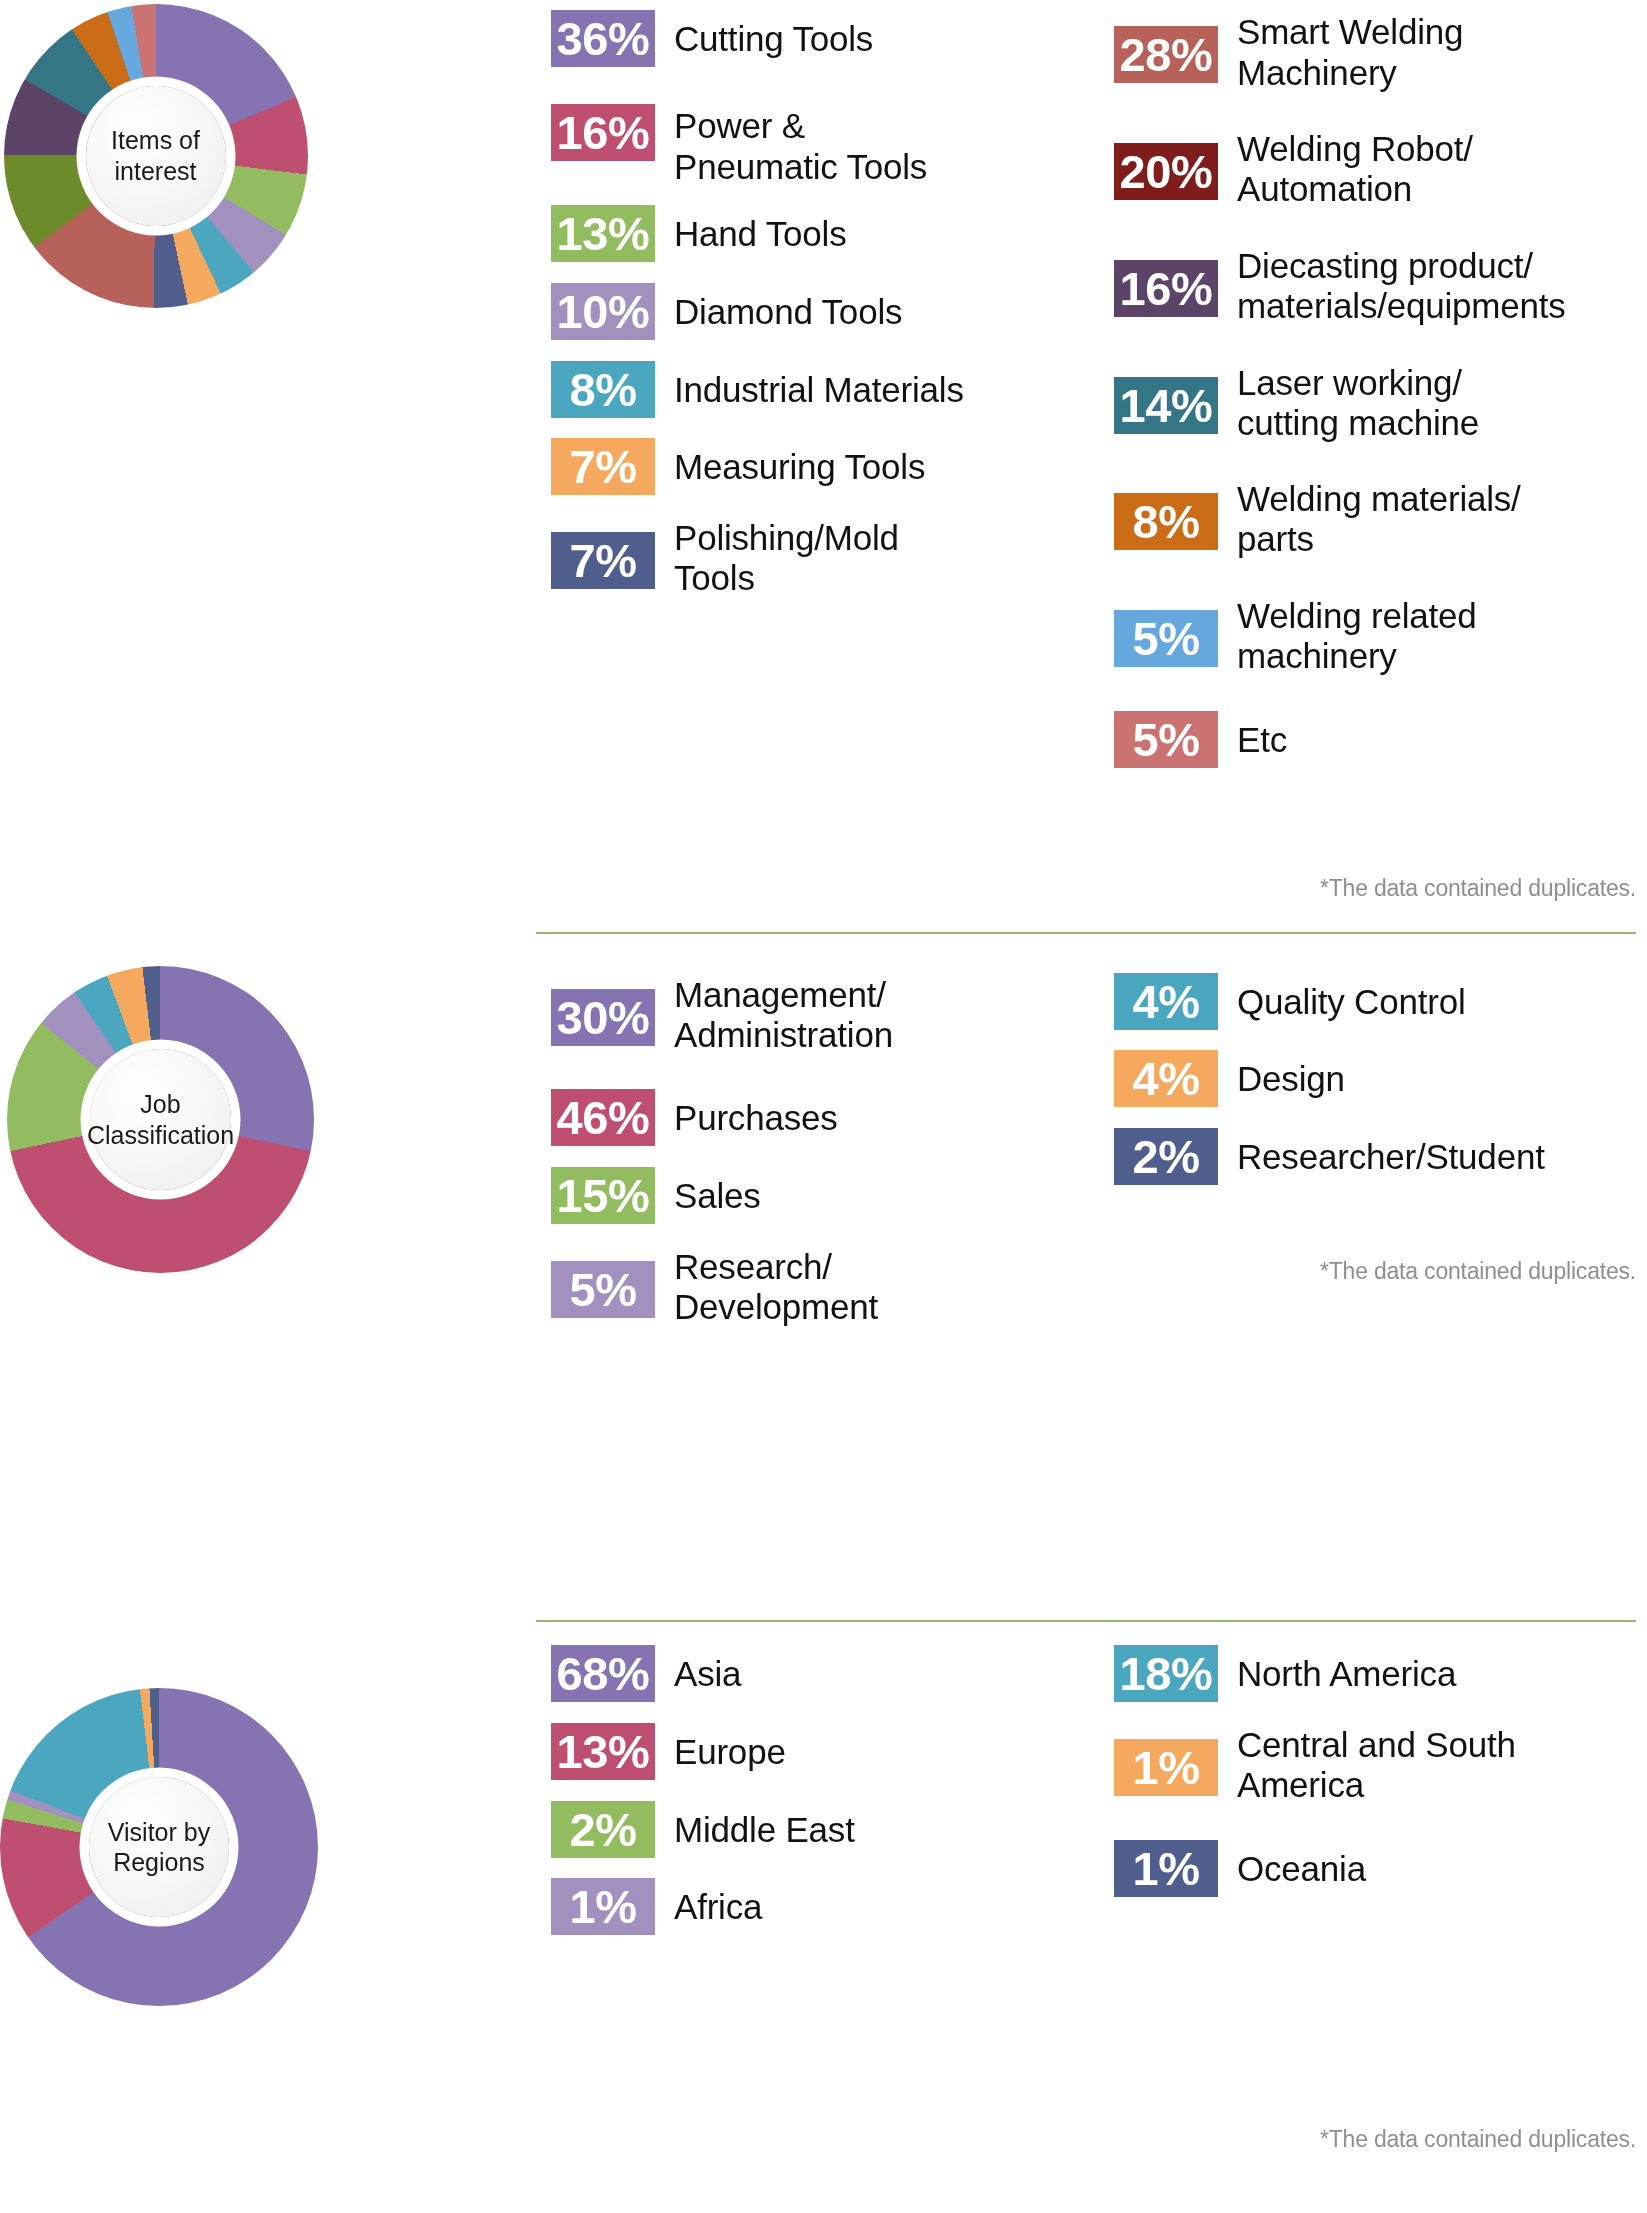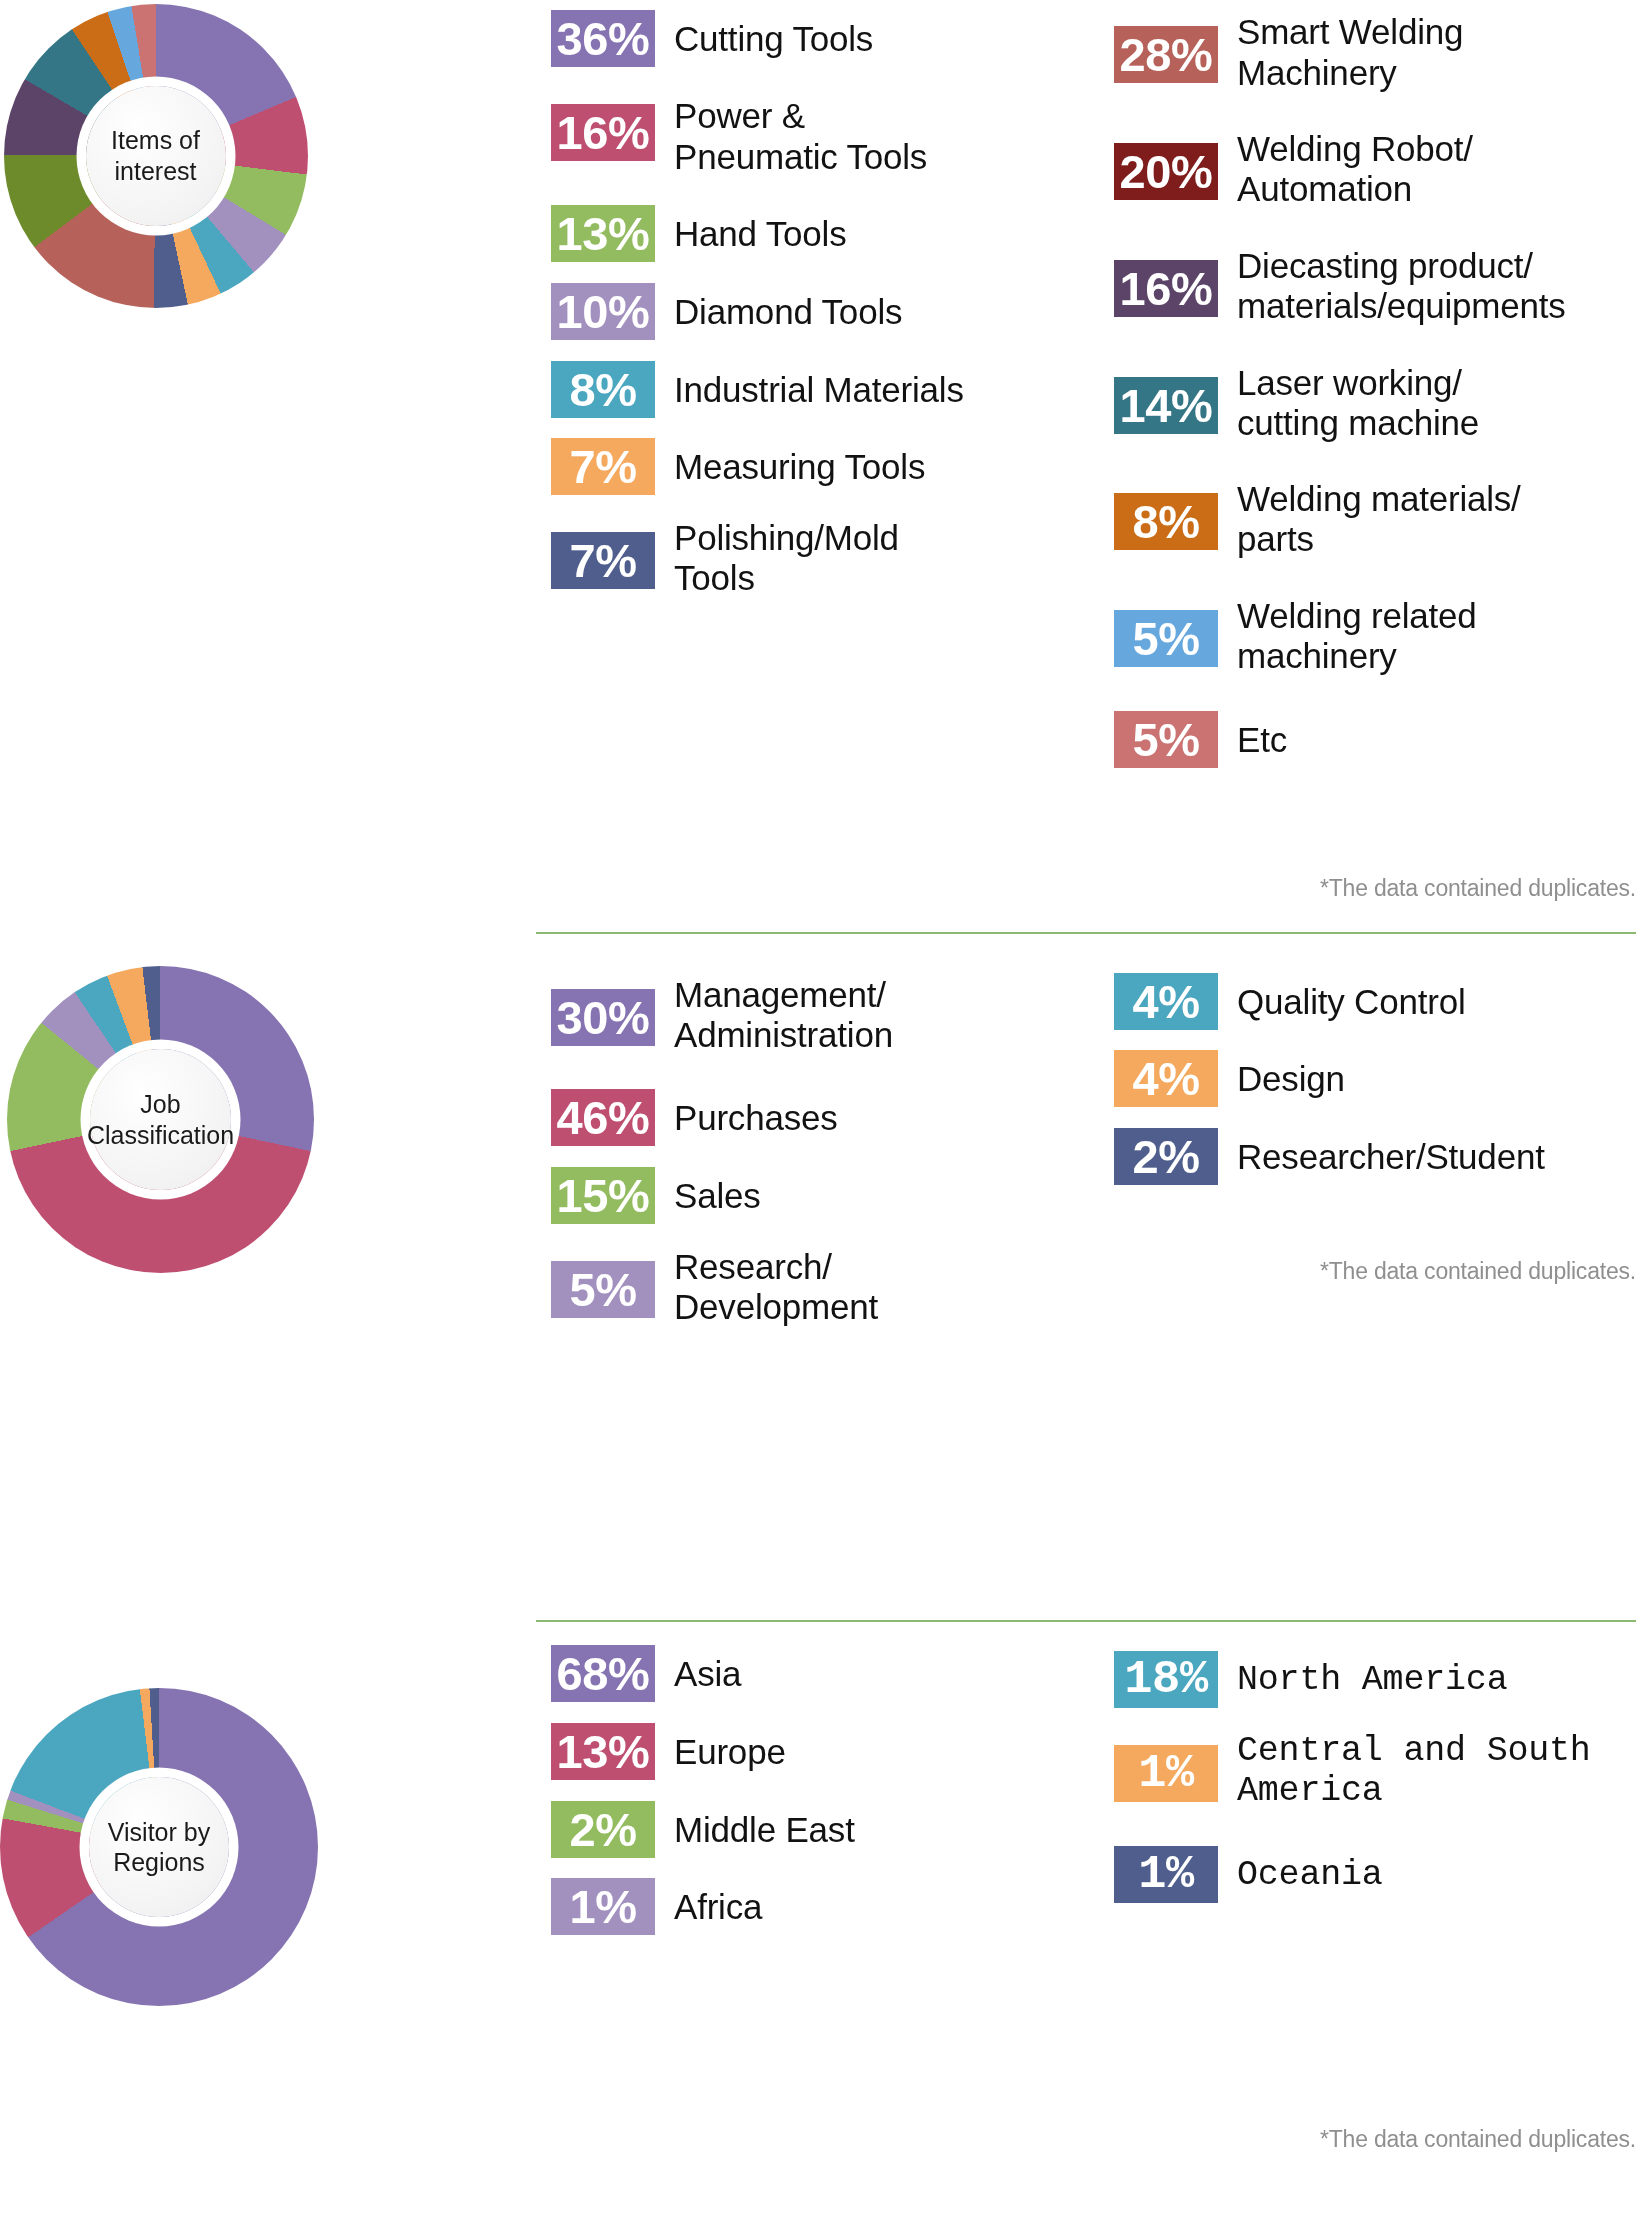--- a/index.html
+++ b/index.html
@@ -63,21 +63,21 @@
         </div>
       </div>
     </div>
     <div class="legend" id="legend1-left" style="left:551px;top:0;width:484px;height:865px;">
         <div class="legend-row" style="top: 10.4px; left: 0px;">
           <div class="swatch" style="width: 104px; height: 57px; background: rgb(134, 115, 177); margin-top: 0px;">36%</div>
           <div class="lbl" style="margin-left: 19px; margin-top: 8.6px;">Cutting Tools</div>
         </div>
         <div class="legend-row" style="top: 88px; left: 0px;">
           <div class="swatch" style="width: 104px; height: 57px; background: rgb(191, 79, 112); margin-top: 15.6px;">16%</div>
-          <div class="lbl" style="margin-left: 19px; margin-top: 8px;">Power &amp;
+          <div class="lbl" style="margin-left: 19px; margin-top: 18px;">Power &amp;
 Pneumatic Tools</div>
         </div>
         <div class="legend-row" style="top: 205px; left: 0px;">
           <div class="swatch" style="width: 104px; height: 57px; background: rgb(147, 187, 95); margin-top: 0px;">13%</div>
           <div class="lbl" style="margin-left: 19px; margin-top: 8.6px;">Hand Tools</div>
         </div>
         <div class="legend-row" style="top: 283px; left: 0px;">
           <div class="swatch" style="width: 104px; height: 57px; background: rgb(162, 145, 191); margin-top: 0px;">10%</div>
           <div class="lbl" style="margin-left: 19px; margin-top: 8.6px;">Diamond Tools</div>
         </div>
@@ -204,21 +204,21 @@
         </div>
         <div class="legend-row" style="top: 175px; left: 0px;">
           <div class="swatch" style="width: 104px; height: 57px; background: rgb(147, 187, 95); margin-top: 0px;">2%</div>
           <div class="lbl" style="margin-left: 19px; margin-top: 8.6px;">Middle East</div>
         </div>
         <div class="legend-row" style="top: 252px; left: 0px;">
           <div class="swatch" style="width: 104px; height: 57px; background: rgb(162, 145, 191); margin-top: 0px;">1%</div>
           <div class="lbl" style="margin-left: 19px; margin-top: 8.6px;">Africa</div>
         </div>
       </div>
-    <div class="legend" id="legend3-right" style="left:1114px;top:6px;width:527px;height:536px;font-family:Liberation Mono, monospace;">
+    <div class="legend" id="legend3-right" style="left:1114px;top:0;width:527px;height:536px;">
         <div class="legend-row" style="top: 19px; left: 0px;">
           <div class="swatch" style="width: 104px; height: 57px; background: rgb(75, 166, 191); margin-top: 0px;">18%</div>
           <div class="lbl" style="margin-left: 19px; margin-top: 8.6px;">North America</div>
         </div>
         <div class="legend-row" style="top: 97px; left: 0px;">
           <div class="swatch" style="width: 104px; height: 57px; background: rgb(244, 169, 95); margin-top: 15.6px;">1%</div>
           <div class="lbl" style="margin-left: 19px; margin-top: 1.7px;">Central and South
 America</div>
         </div>
         <div class="legend-row" style="top: 214px; left: 0px;">

